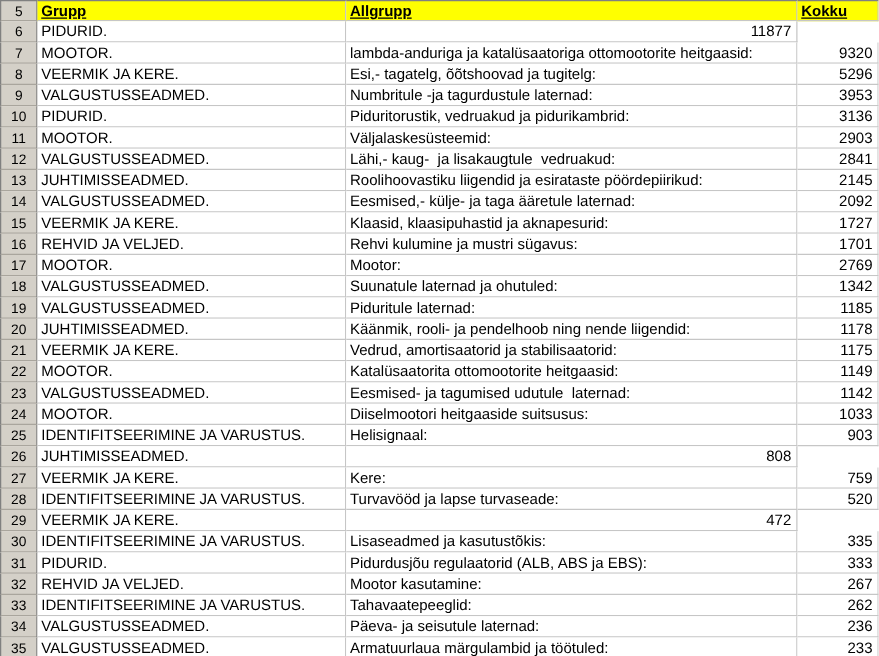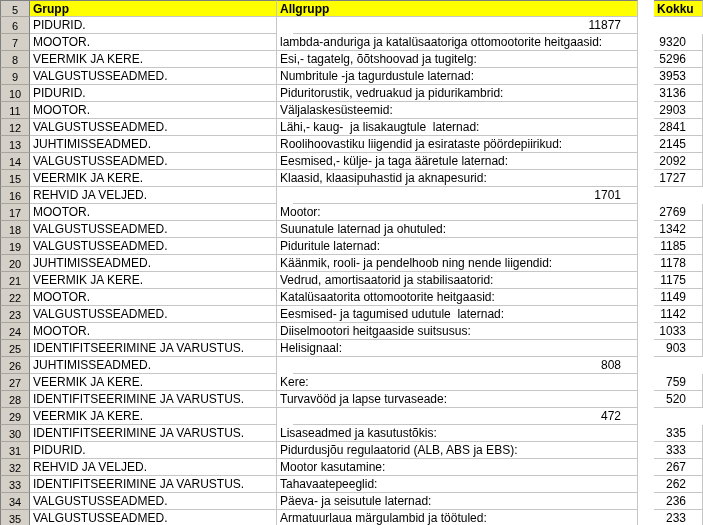--- a/index.html
+++ b/index.html
@@ -35,22 +35,23 @@
     border-bottom: 1px solid var(--rowheadsep, #a9a59d);
     text-align: center;
     font-size: 11px;
     padding: 2px 2px 0 2px;
     cursor: e-resize;
   }
   .header-row .cell { border-top: 1px solid var(--rowheadborder, #808080); }
   .colhead {
     background: var(--headerbg, #ffff00);
     font-weight: bold;
-  }
-  .kokku { text-align: right; padding-right: 16px; margin-left: 16px; }
+    text-decoration: underline;
+  }
+  .kokku { text-align: right; padding-right: 4px; }
   .colhead.kokku { text-align: left; padding-left: 3px; }
 </style>
 </head>
 <body>
 
 <div class="sheet">
   <div class="row header-row">
     <div class="cell rowhead">5</div>
     <div class="cell colhead">Grupp</div>
     <div class="cell colhead">Allgrupp</div>
@@ -94,21 +95,21 @@
     <div class="row">
       <div class="cell rowhead">11</div>
       <div class="cell grupp">MOOTOR.</div>
       <div class="cell allgrupp">Väljalaskesüsteemid:</div>
       <div class="cell kokku">2903</div>
     </div>
 
     <div class="row">
       <div class="cell rowhead">12</div>
       <div class="cell grupp">VALGUSTUSSEADMED.</div>
-      <div class="cell allgrupp">Lähi,- kaug-  ja lisakaugtule  laternad:</div>
+      <div class="cell allgrupp">Lähi,- kaug-  ja lisakaugtule  vedruakud:</div>
       <div class="cell kokku">2841</div>
     </div>
 
     <div class="row">
       <div class="cell rowhead">13</div>
       <div class="cell grupp">JUHTIMISSEADMED.</div>
       <div class="cell allgrupp">Roolihoovastiku liigendid ja esirataste pöördepiirikud:</div>
       <div class="cell kokku">2145</div>
     </div>
 
@@ -122,20 +123,21 @@
     <div class="row">
       <div class="cell rowhead">15</div>
       <div class="cell grupp">VEERMIK JA KERE.</div>
       <div class="cell allgrupp">Klaasid, klaasipuhastid ja aknapesurid:</div>
       <div class="cell kokku">1727</div>
     </div>
 
     <div class="row">
       <div class="cell rowhead">16</div>
       <div class="cell grupp">REHVID JA VELJED.</div>
+      <div class="cell allgrupp">Rehvi kulumine ja mustri sügavus:</div>
       <div class="cell kokku">1701</div>
     </div>
 
     <div class="row">
       <div class="cell rowhead">17</div>
       <div class="cell grupp">MOOTOR.</div>
       <div class="cell allgrupp">Mootor:</div>
       <div class="cell kokku">2769</div>
     </div>
 

